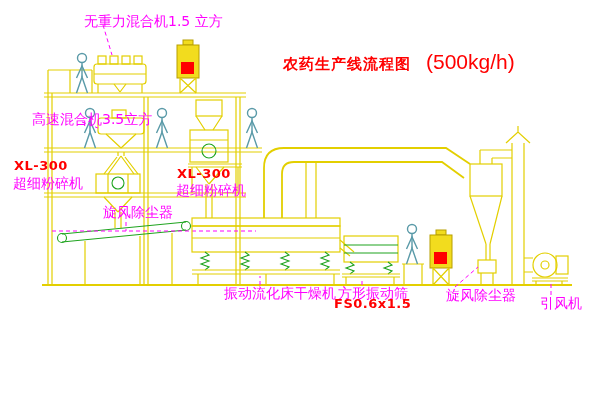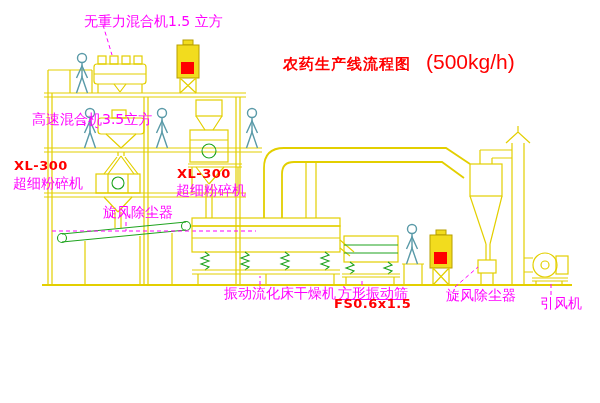--- a/index.html
+++ b/index.html
@@ -200,19 +200,19 @@
 <div class="lbl r" style="left:14px;  top:159px;">XL-300</div>
 <div class="lbl m" style="left:13px;  top:176px;">超细粉碎机</div>
 
 <div class="lbl r" style="left:177px; top:167px;">XL-300</div>
 <div class="lbl m" style="left:176px; top:183px;">超细粉碎机</div>
 
 <div class="lbl m" style="left:103px; top:205px;">旋风除尘器</div>
 
 <div class="lbl m" style="left:224px; top:286px;text-align:center;">振动流化床干燥机</div>
 
-<div class="lbl m" style="left:338px; top:286px;text-decoration:underline;">方形振动筛</div>
+<div class="lbl m" style="left:338px; top:286px;">方形振动筛</div>
 <div class="lbl r" style="left:334px; top:297px;">FS0.6x1.5</div>
 
 <div class="lbl m" style="left:446px; top:288px;">旋风除尘器</div>
 <div class="lbl m" style="left:540px; top:296px;">引风机</div>
 
 </div>
 
 </body></html>

